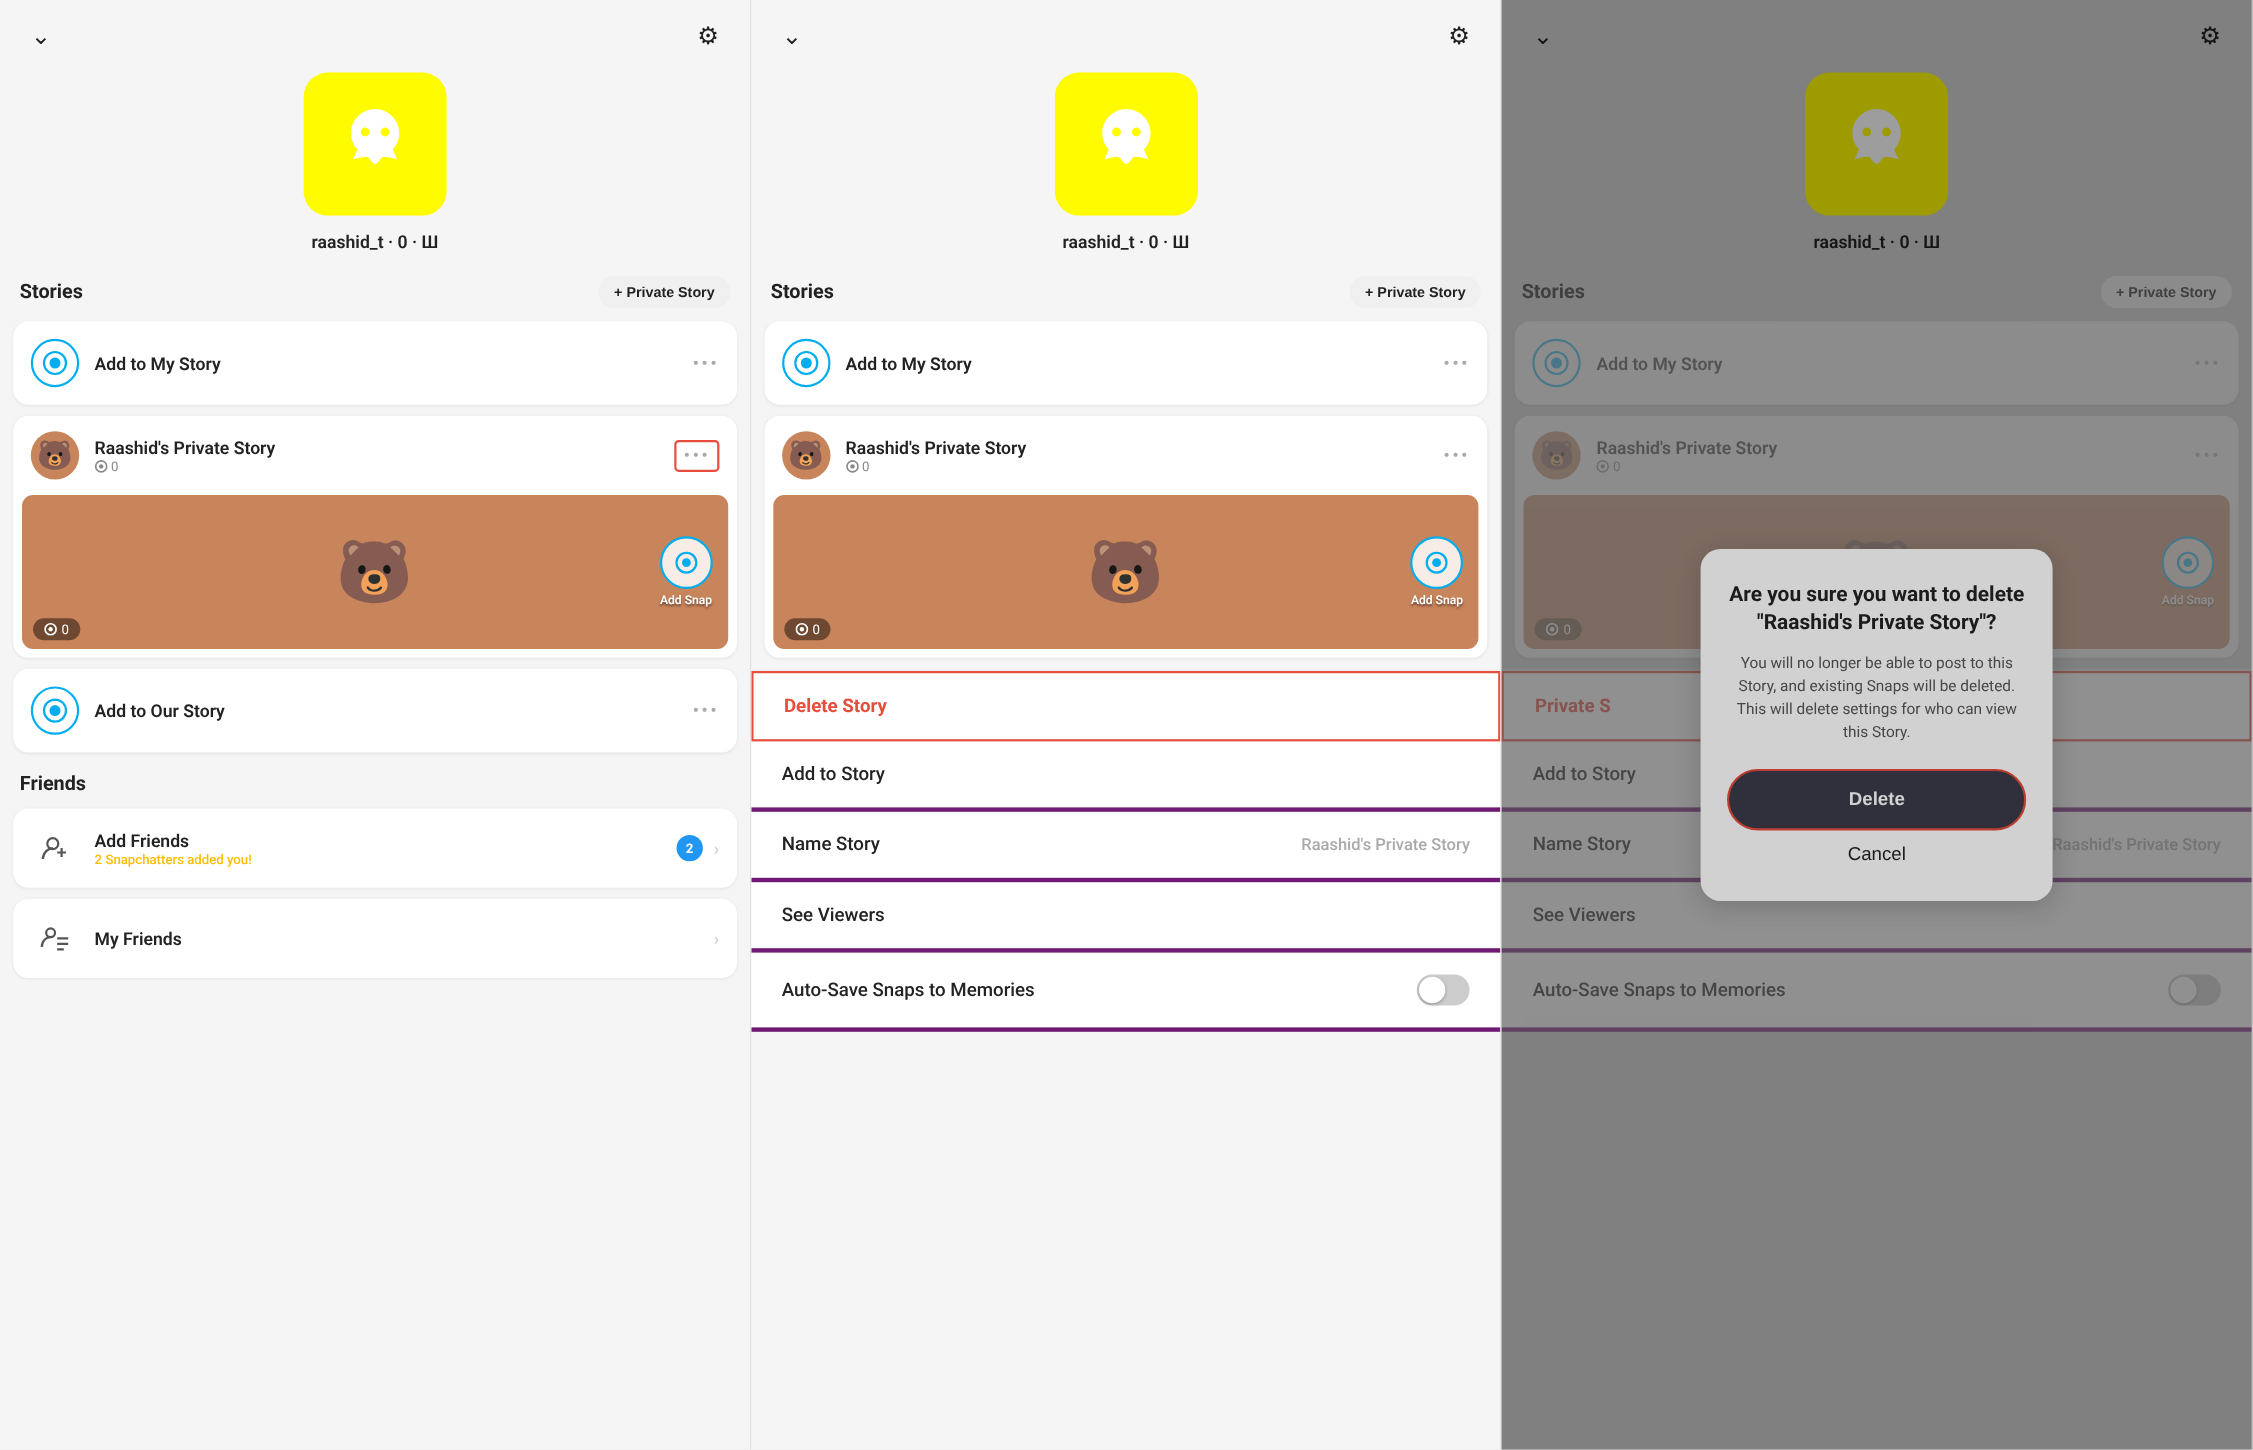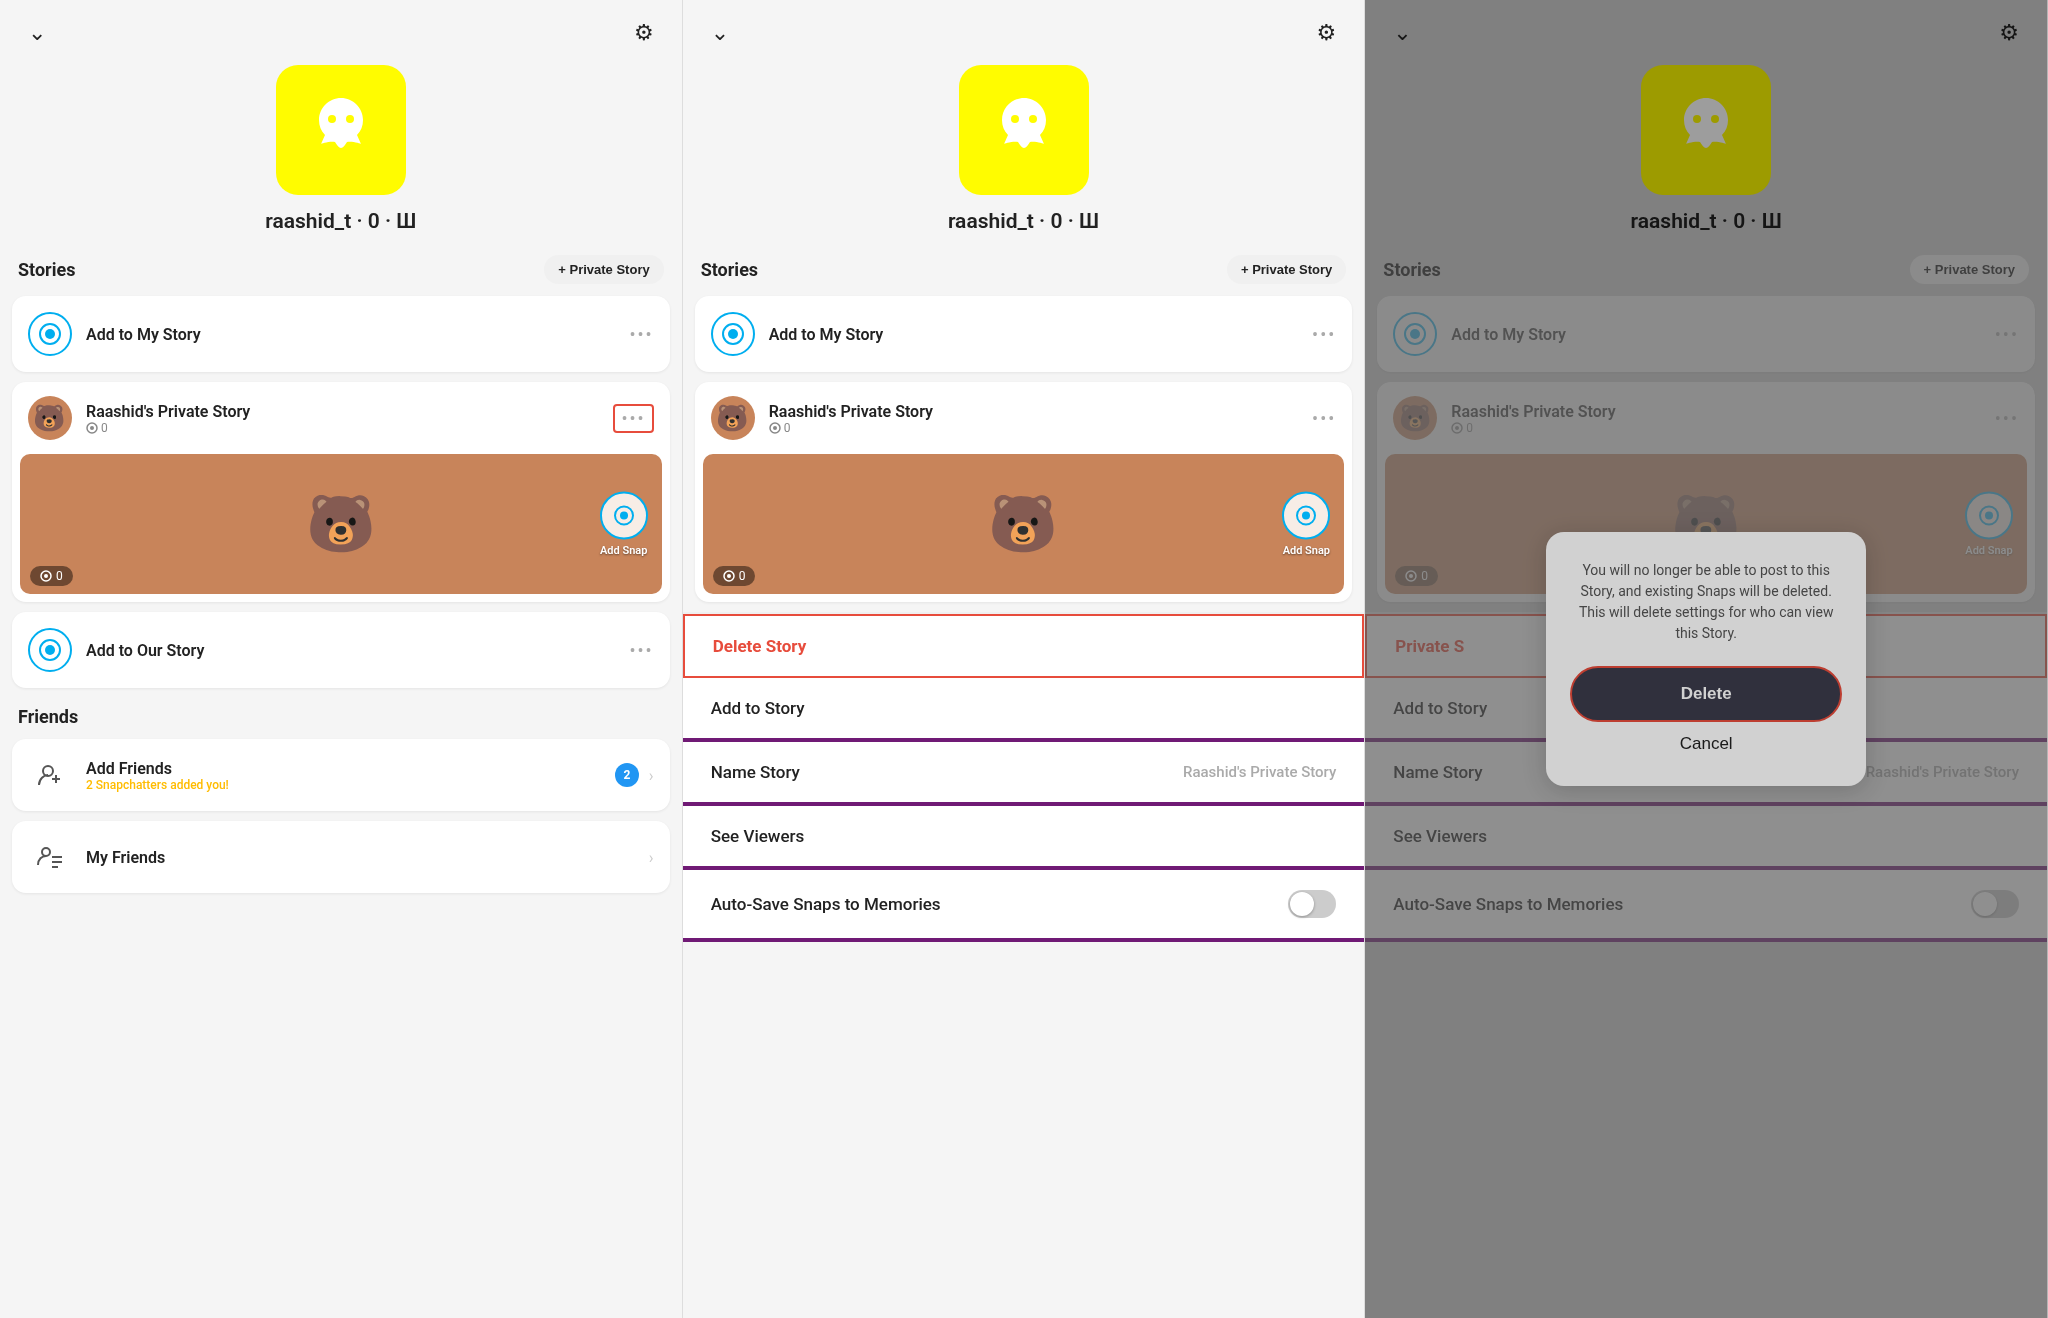--- a/index.html
+++ b/index.html
@@ -56,21 +56,21 @@
       border-radius: 22px;
       display: flex;
       align-items: center;
       justify-content: center;
       position: relative;
     }
 
     
     .username-row {
       text-align: center;
-      font-size: 21px;
+      font-size: 16px;
       font-weight: 600;
       color: #222;
       margin-bottom: 22px;
       display: flex;
       align-items: center;
       justify-content: center;
       gap: 6px;
     }
 
     
@@ -766,18 +766,19 @@
       <span>See Viewers</span>
     </div>
     <div class="context-menu-item">
       <span>Auto-Save Snaps to Memories</span>
       <div class="toggle-off"></div>
     </div>
   </div>
 
   <div class="modal-overlay">
     <div class="modal-box">
+      <div class="modal-title">Are you sure you want to delete "Raashid's Private Story"?</div>
       <div class="modal-body">You will no longer be able to post to this Story, and existing Snaps will be deleted. This will delete settings for who can view this Story.</div>
       <button class="modal-delete-btn">Delete</button>
       <button class="modal-cancel-btn">Cancel</button>
     </div>
   </div>
 </div>
 
 </body></html>

